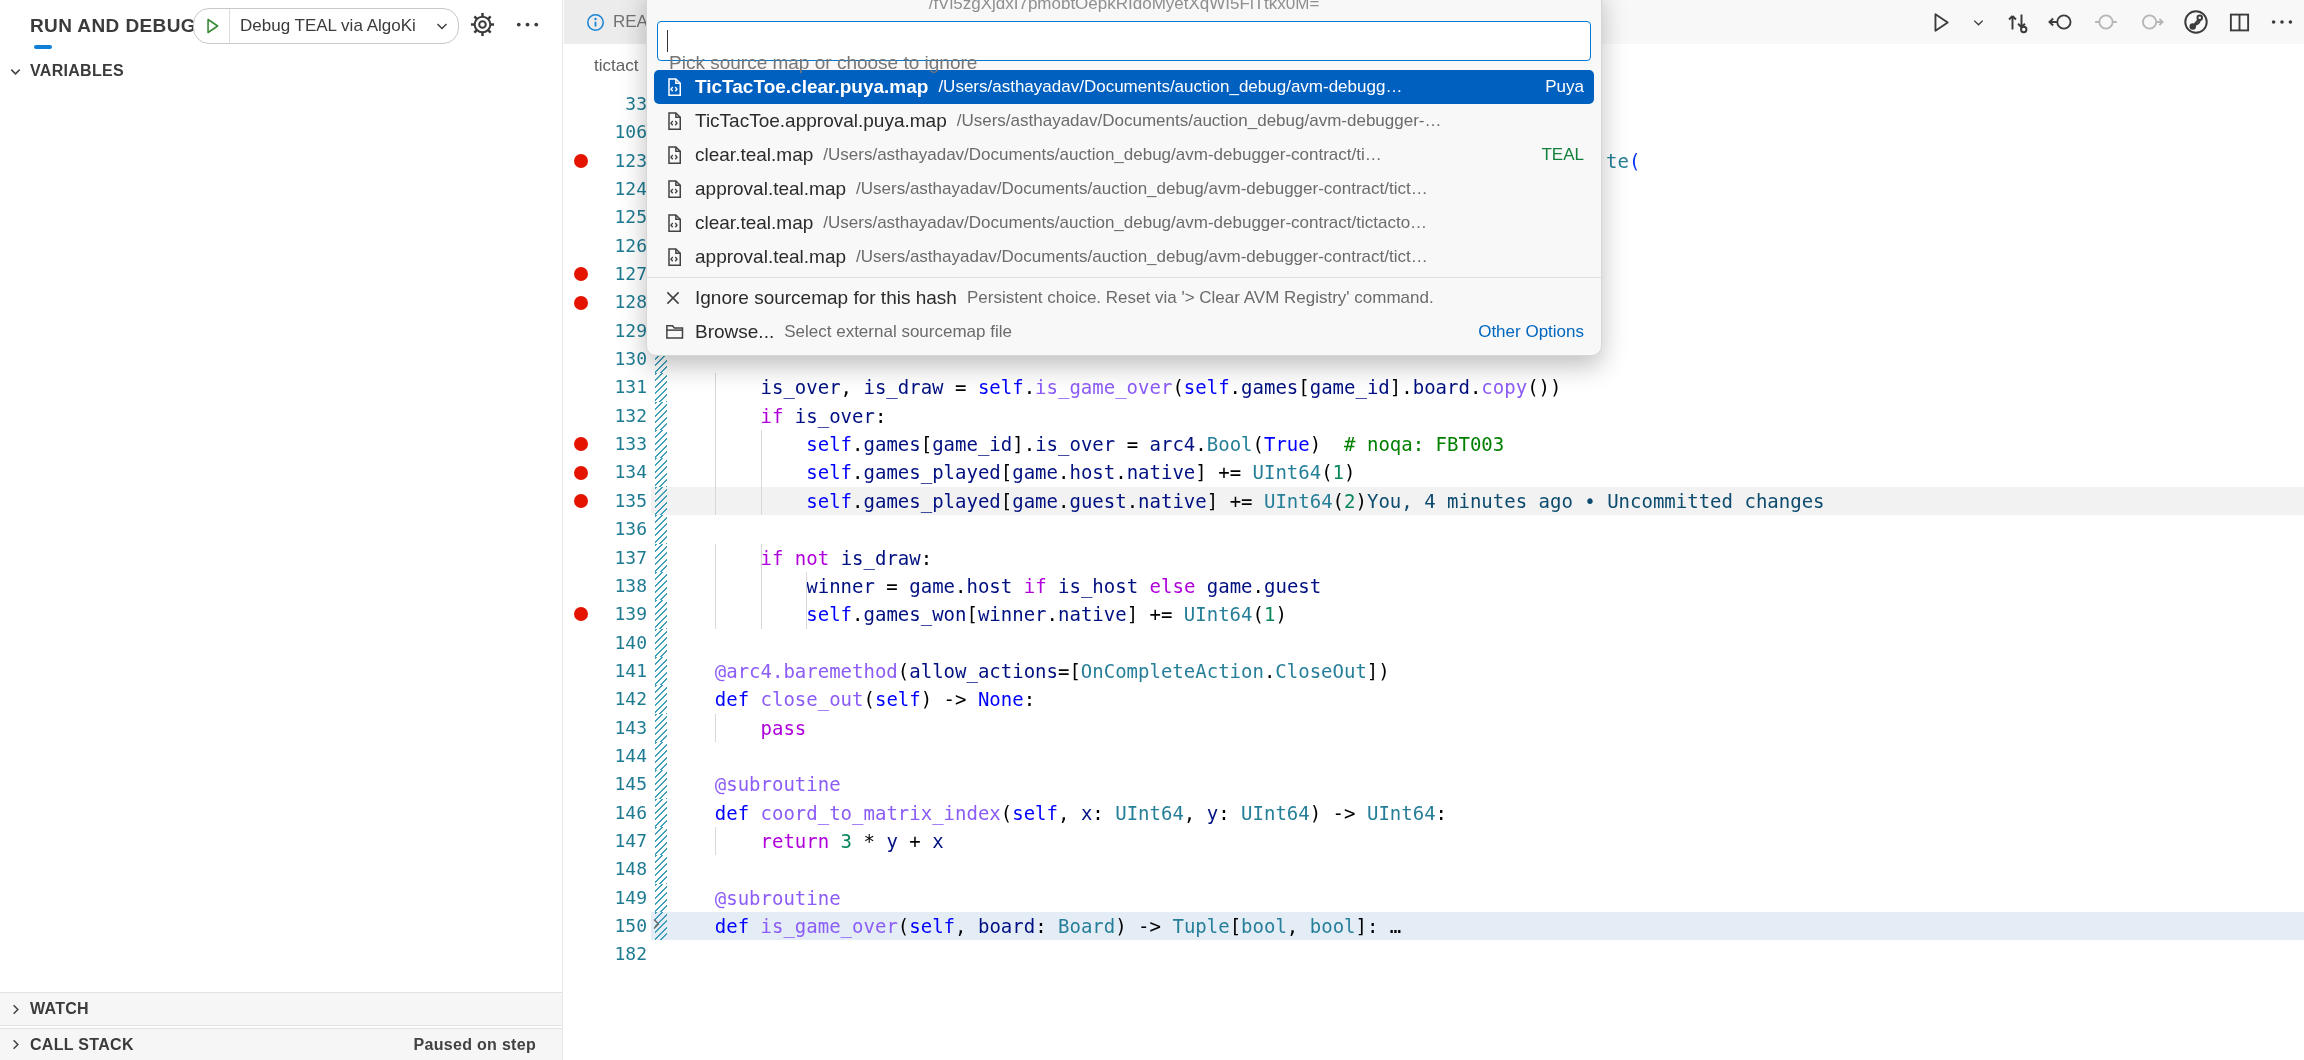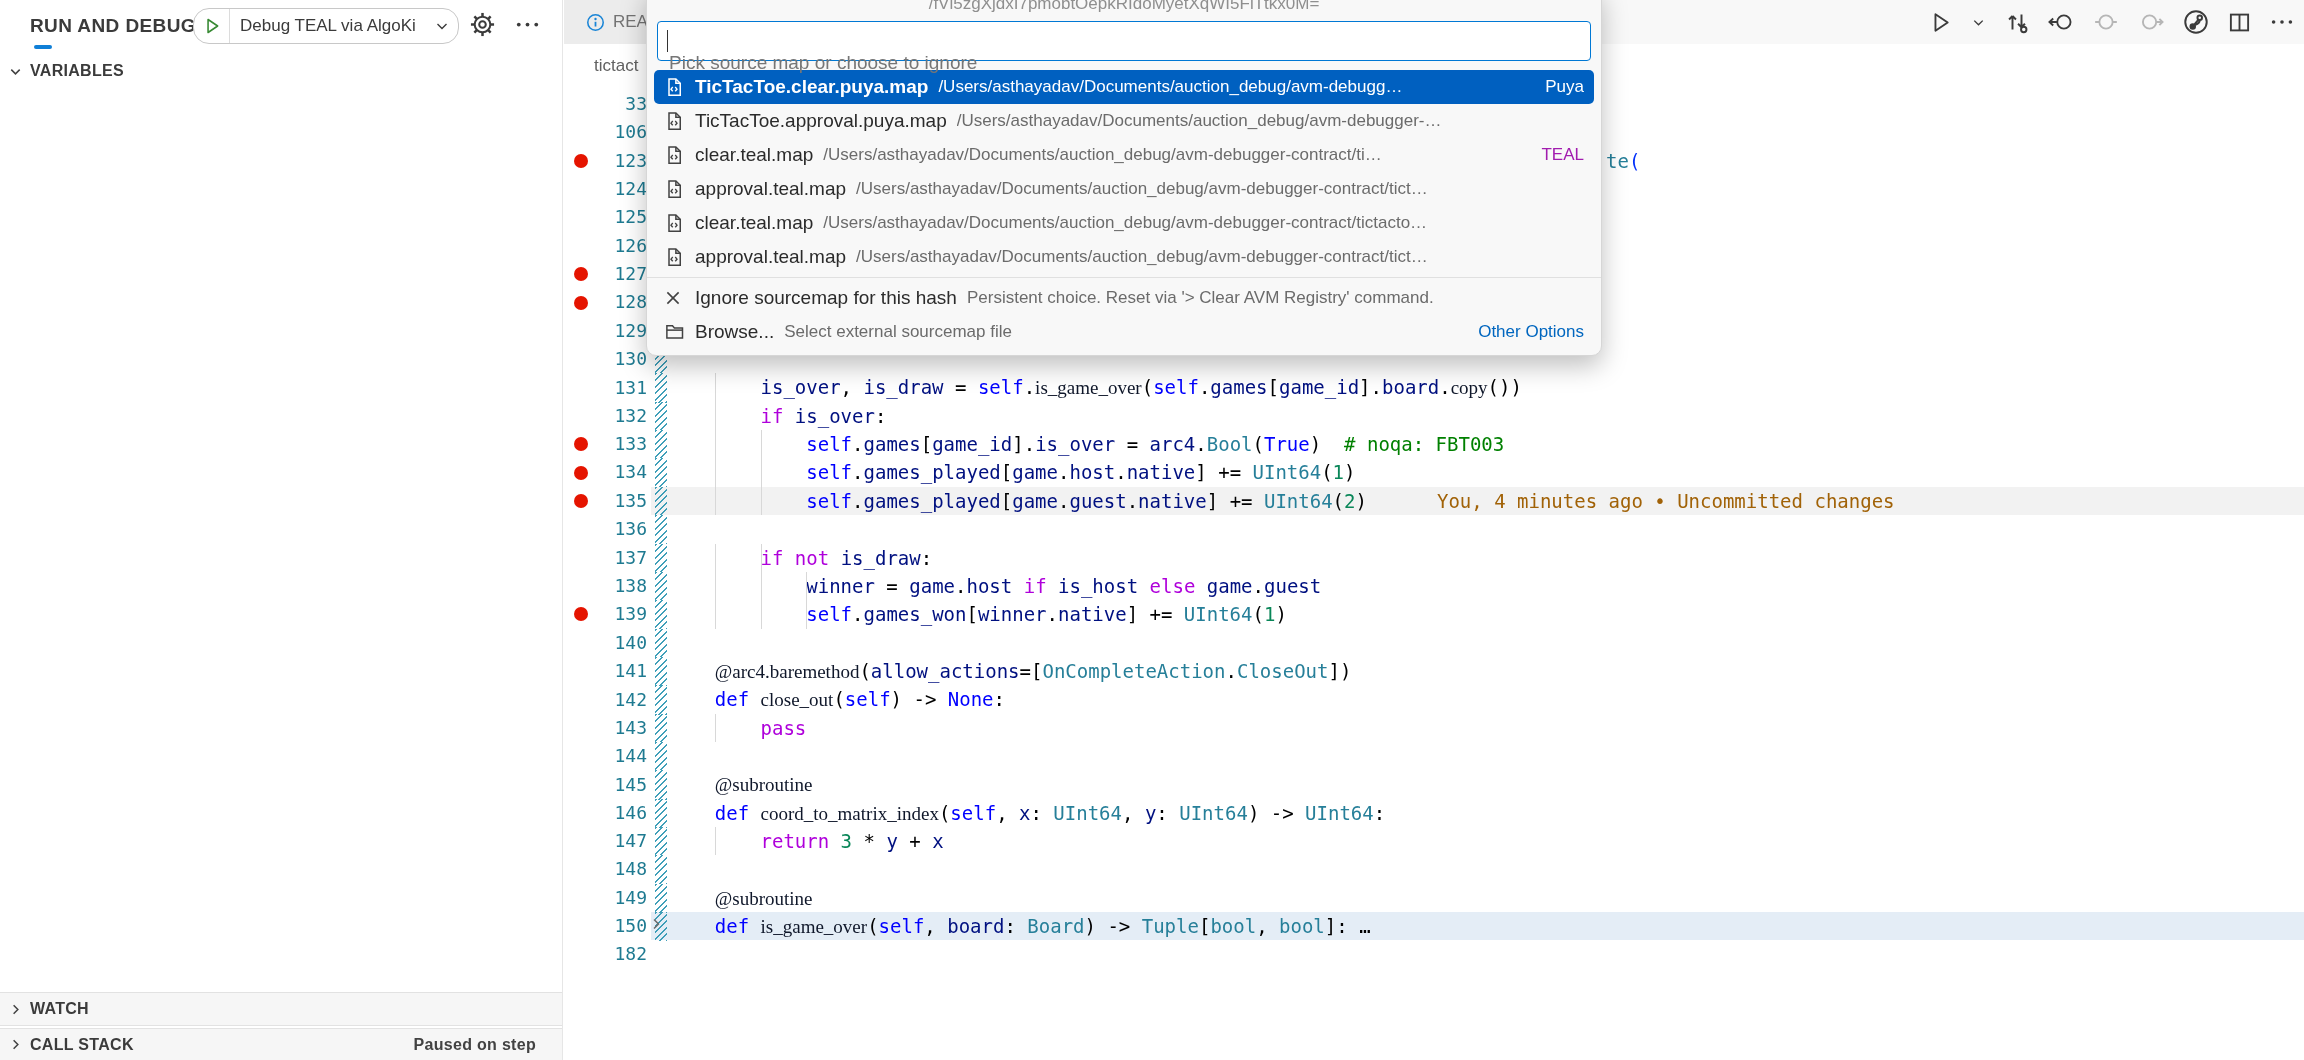--- a/index.html
+++ b/index.html
@@ -52,23 +52,23 @@
   .hl-gray { background:#f2f2f2; } .hl-blue { background:#e4edf6; }
   .bpcell { display:flex; justify-content:center; z-index:1; }
   .bpdot { width:14px; height:14px; border-radius:50%; }
   .lnum { text-align:right; font:18px/28.35px "DejaVu Sans Mono", monospace; color:#1e7a91; z-index:1; }
   .stripe { height:100%; z-index:1; }
   .stripe.on { background:repeating-linear-gradient(135deg, rgba(31,143,173,.85) 0 1.6px, transparent 1.6px 4.6px); }
   .ctext { position:relative; white-space:pre; font:19px/28.35px "DejaVu Sans Mono", monospace;
     color:#000; z-index:1; padding-left:2px; }
   .guide { position:absolute; top:0; bottom:0; width:1px; background:#d8d8d8; }
   .foldchev { position:absolute; left:84px; top:4px; color:#6a6a6a; z-index:2; display:flex; }
-  .blame { color:#a16207; margin-left:70px; }
+  .blame { color:#0c4a6e; }
   
-  .p { color:#000000; } .v { color:#001080; } .f { color:#0f172a;font-family:Liberation Serif, serif; } .k { color:#af00db; }
+  .p { color:#000000; } .v { color:#001080; } .f { color:#8b5cf6; } .k { color:#af00db; }
   .b { color:#0000ff; } .t { color:#267f99; } .n { color:#098658; } .c { color:#008000; }
   .brk { color:#0431fa; }
 
   
   #quickpick { position:absolute; left:646px; top:-14px; width:956px; background:#f8f8f8;
     border:1px solid #d6d6d6; border-radius:10px; box-shadow:0 10px 26px rgba(0,0,0,.25);
     z-index:50; padding-bottom:6px; }
   .qp-title { height:34px; line-height:34px; text-align:center; font-size:17px; color:#8f8f8f;
     white-space:nowrap; overflow:hidden; }
   .qp-inputwrap { margin:0 10px; height:40px; background:#fff; border:1px solid #0078d4;
@@ -515,21 +515,21 @@
         <div class="qp-item">
           <span class="qp-ico">
             <svg width="20" height="20" viewBox="0 0 16 16" fill="none" stroke="currentColor" stroke-width="1.2">
               <path d="M4 1.5 H9.5 L13 5 V14.5 H4 Z"></path>
               <path d="M9.5 1.5 V5 H13"></path>
               <path d="M7 8 L5.6 9.7 L7 11.4 M9 8 L10.4 9.7 L9 11.4" stroke-width="1.1"></path>
             </svg>
           </span>
           <span class="qp-label">clear.teal.map</span>
           <span class="qp-desc">/Users/asthayadav/Documents/auction_debug/avm-debugger-contract/ti…</span>
-          <span class="qp-badge link" style="color: #a21caf;">TEAL</span>
+          <span class="qp-badge link" style="color: #15803d;">TEAL</span>
         </div>
         <div class="qp-item">
           <span class="qp-ico">
             <svg width="20" height="20" viewBox="0 0 16 16" fill="none" stroke="currentColor" stroke-width="1.2">
               <path d="M4 1.5 H9.5 L13 5 V14.5 H4 Z"></path>
               <path d="M9.5 1.5 V5 H13"></path>
               <path d="M7 8 L5.6 9.7 L7 11.4 M9 8 L10.4 9.7 L9 11.4" stroke-width="1.1"></path>
             </svg>
           </span>
           <span class="qp-label">approval.teal.map</span>

